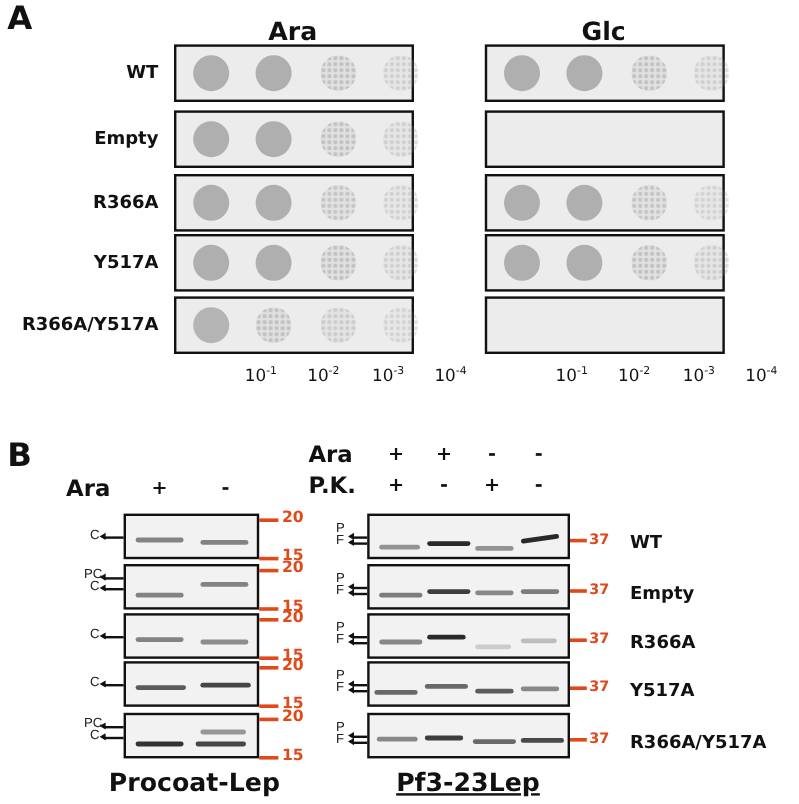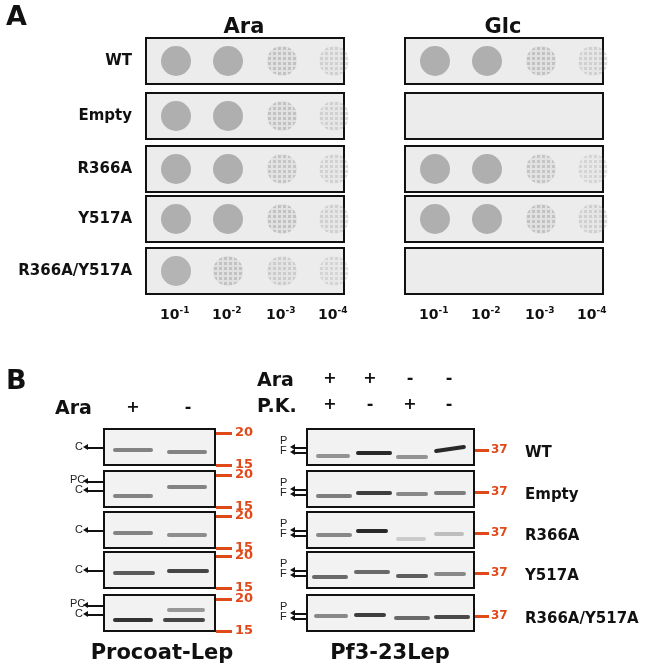--- a/index.html
+++ b/index.html
@@ -4,21 +4,21 @@
 <style>
   html, body { margin: 0; padding: 0; background: #ffffff; }
   body { width: 666px; height: 670px; position: relative; overflow: hidden;
          font-family: "DejaVu Sans", "Liberation Sans", sans-serif; color: #111; }
   .abs { position: absolute; }
   .panel-letter { font-weight: bold; font-size: 27px; }
   .col-title { font-weight: bold; font-size: 21px; text-align: center; }
   .row-label { font-weight: bold; font-size: 15px; text-align: right; width: 126px; }
   .plate { position: absolute; border: 2.5px solid #111; background: #ececec; box-sizing: border-box; }
   .spot { position: absolute; border-radius: 50%; }
-  .dil { position: absolute; font-weight: bold; font-size: 14px; }
+  .dil { position: absolute; font-weight: normal; font-size: 14px; margin-left: 44px; }
   .dil sup { font-size: 9px; }
   .blot { position: absolute; border: 2.5px solid #111; background: #f2f2f2; box-sizing: border-box; overflow: hidden; }
   .band { position: absolute; border-radius: 3px; }
   .marker { position: absolute; height: 3px; background: #e04a1a; }
   .marker-num { position: absolute; color: #e04a1a; font-weight: bold; font-size: 13px; }
   .arrow-lbl { position: absolute; font-size: 11px; font-family: "Liberation Sans", sans-serif; color: #222; }
   .arrow { position: absolute; height: 1.5px; background: #111; }
   .arrow::before { content: ""; position: absolute; left: -4px; top: -3px;
                    border-right: 5px solid #111; border-top: 3.5px solid transparent; border-bottom: 3.5px solid transparent; }
   .sign { position: absolute; font-weight: bold; font-size: 16px; text-align: center; width: 20px; }
@@ -242,13 +242,13 @@
     <div class="marker" style="left:475px; top:615px; width:14px;"></div>
     <div class="marker-num" style="left:491px; top:608px; font-size:12px;">37</div>
     <div class="b-row-label" style="left:525px; top:609px;">R366A/Y517A</div>
     <div class="arrow-lbl" style="left:280px; top:600px;">P</div>
     <div class="arrow-lbl" style="left:280px; top:610px;">F</div>
     <div class="arrow" style="left:294px; top:613px; width:12px;"></div>
     <div class="arrow" style="left:294px; top:618px; width:12px;"></div>
   </div>
 
 <div class="bottom-title" style="left:82px; top:640px; width:160px;">Procoat-Lep</div>
-<div class="bottom-title" style="left:300px; top:640px; width:180px;">Pf3-23Lep</div>
+<div class="bottom-title" style="left:300px; top:640px; width:180px;text-decoration:underline;">Pf3-23Lep</div>
 
 </body></html>

